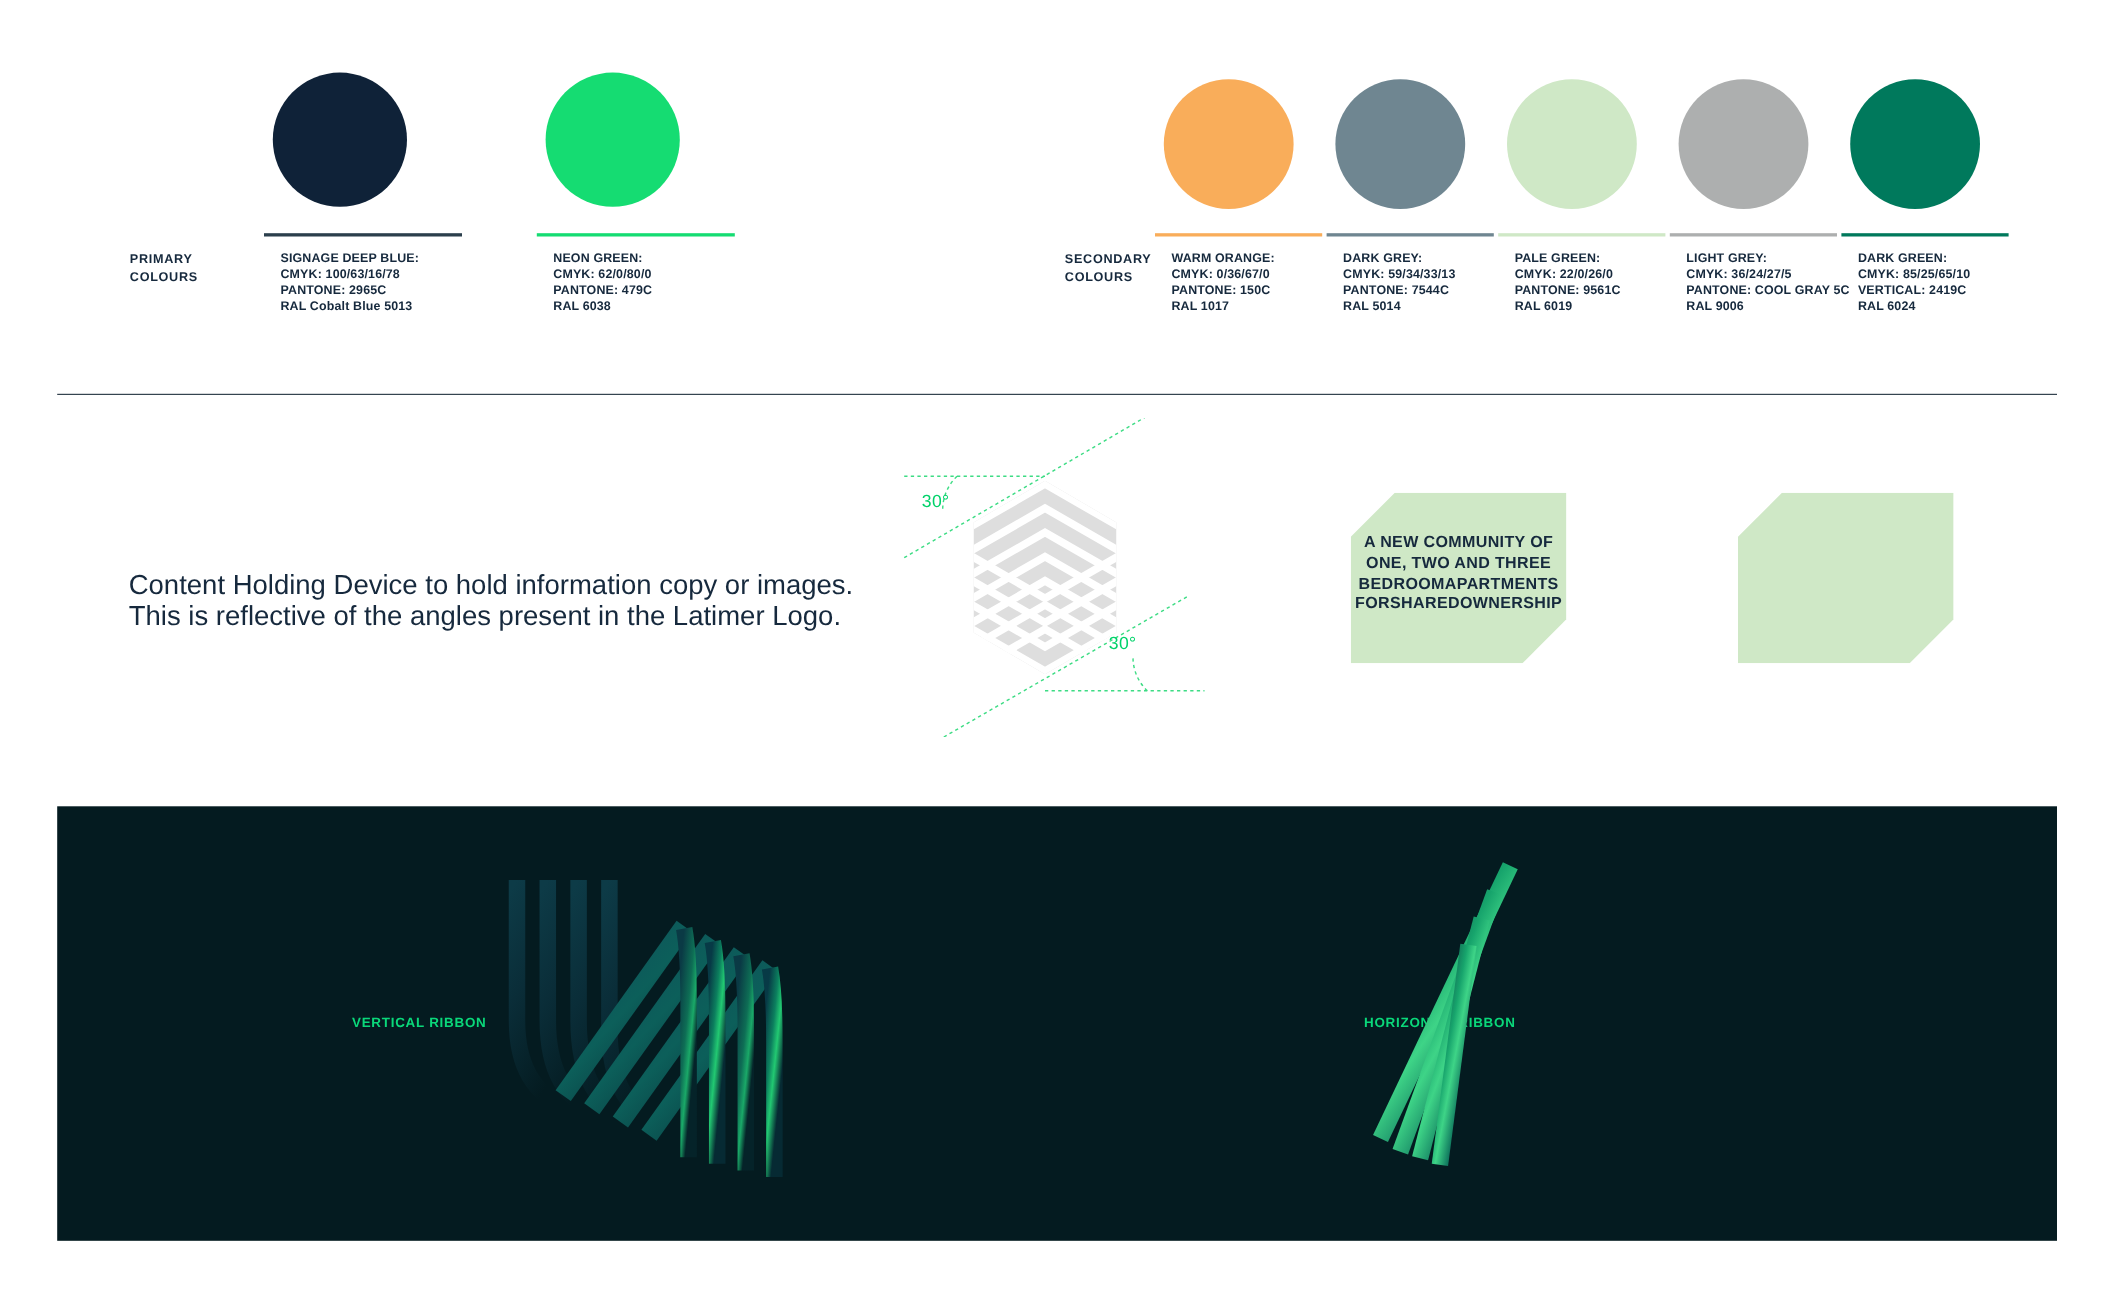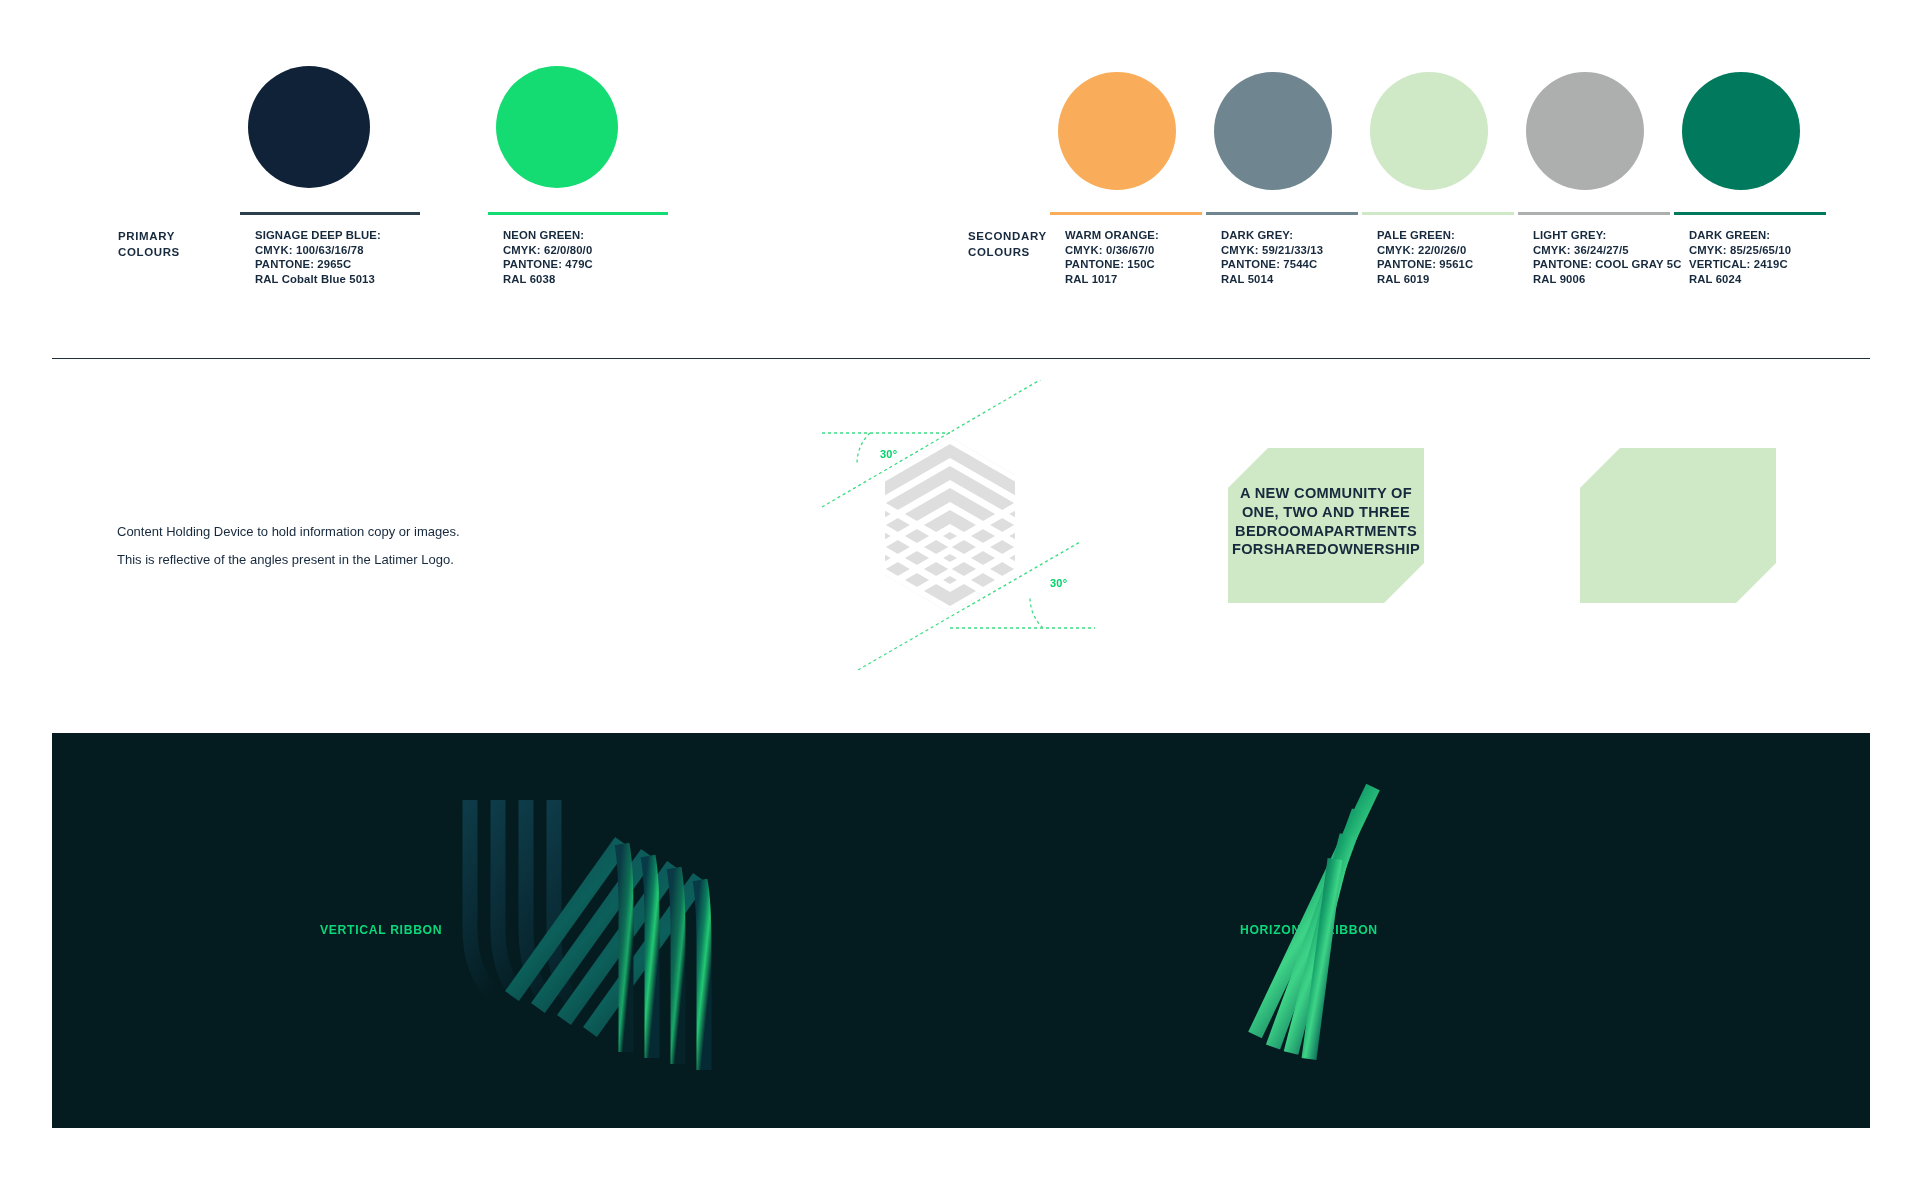--- a/index.html
+++ b/index.html
@@ -62,29 +62,29 @@
   .section-divider {
     position: absolute; left: 52px; top: 358px; width: 1818px; height: 1px;
     background: #20303d;
   }
 
   
   .device-section { position: absolute; left: 0; top: 370px; width: 1920px; height: 360px; }
 
   .device-copy {
     position: absolute; left: 117px; top: 148px;
-    font-size: 13px; line-height: 28px; font-weight: 400;
+    font-size: 25px; line-height: 28px; font-weight: 400;
     color: #16293d; white-space: pre-line;
   }
 
   .hex-wrap { position: absolute; left: 800px; top: 10px; width: 300px; height: 290px; }
   .hex-wrap svg { display: block; }
   .angle-label {
-    position: absolute; font-size: 11px; font-weight: 700;
-    color: #00d26a; letter-spacing: 0.02em; margin-left: 42px;
+    position: absolute; font-size: 16px; font-weight: 400;
+    color: #00d26a; letter-spacing: 0.02em;
   }
   #angle-top-label { left: 38px; top: 68px; }
   #angle-bottom-label { left: 208px; top: 197px; }
 
   .holder { position: absolute; top: 78px; }
   .holder svg { display: block; }
   #content-holder-filled { left: 1228px; }
   #content-holder-empty  { left: 1580px; }
 
   .holder-text {
@@ -155,21 +155,21 @@
         <div>PANTONE: 150C</div>
         <div>RAL 1017</div>
       </div>
     </div>
 
     <div class="swatch-col sec-col" id="swatch-secondary-1">
       <div class="swatch-dot" style="background:#6f8691"></div>
       <div class="swatch-rule" style="background:#6f8691"></div>
       <div class="swatch-text">
         <div>DARK GREY:</div>
-        <div>CMYK: 59/21/33/13</div>
+        <div>CMYK: 59/34/33/13</div>
         <div>PANTONE: 7544C</div>
         <div>RAL 5014</div>
       </div>
     </div>
 
     <div class="swatch-col sec-col" id="swatch-secondary-2">
       <div class="swatch-dot" style="background:#cfe8c6"></div>
       <div class="swatch-rule" style="background:#cfe8c6"></div>
       <div class="swatch-text">
         <div>PALE GREEN:</div>

